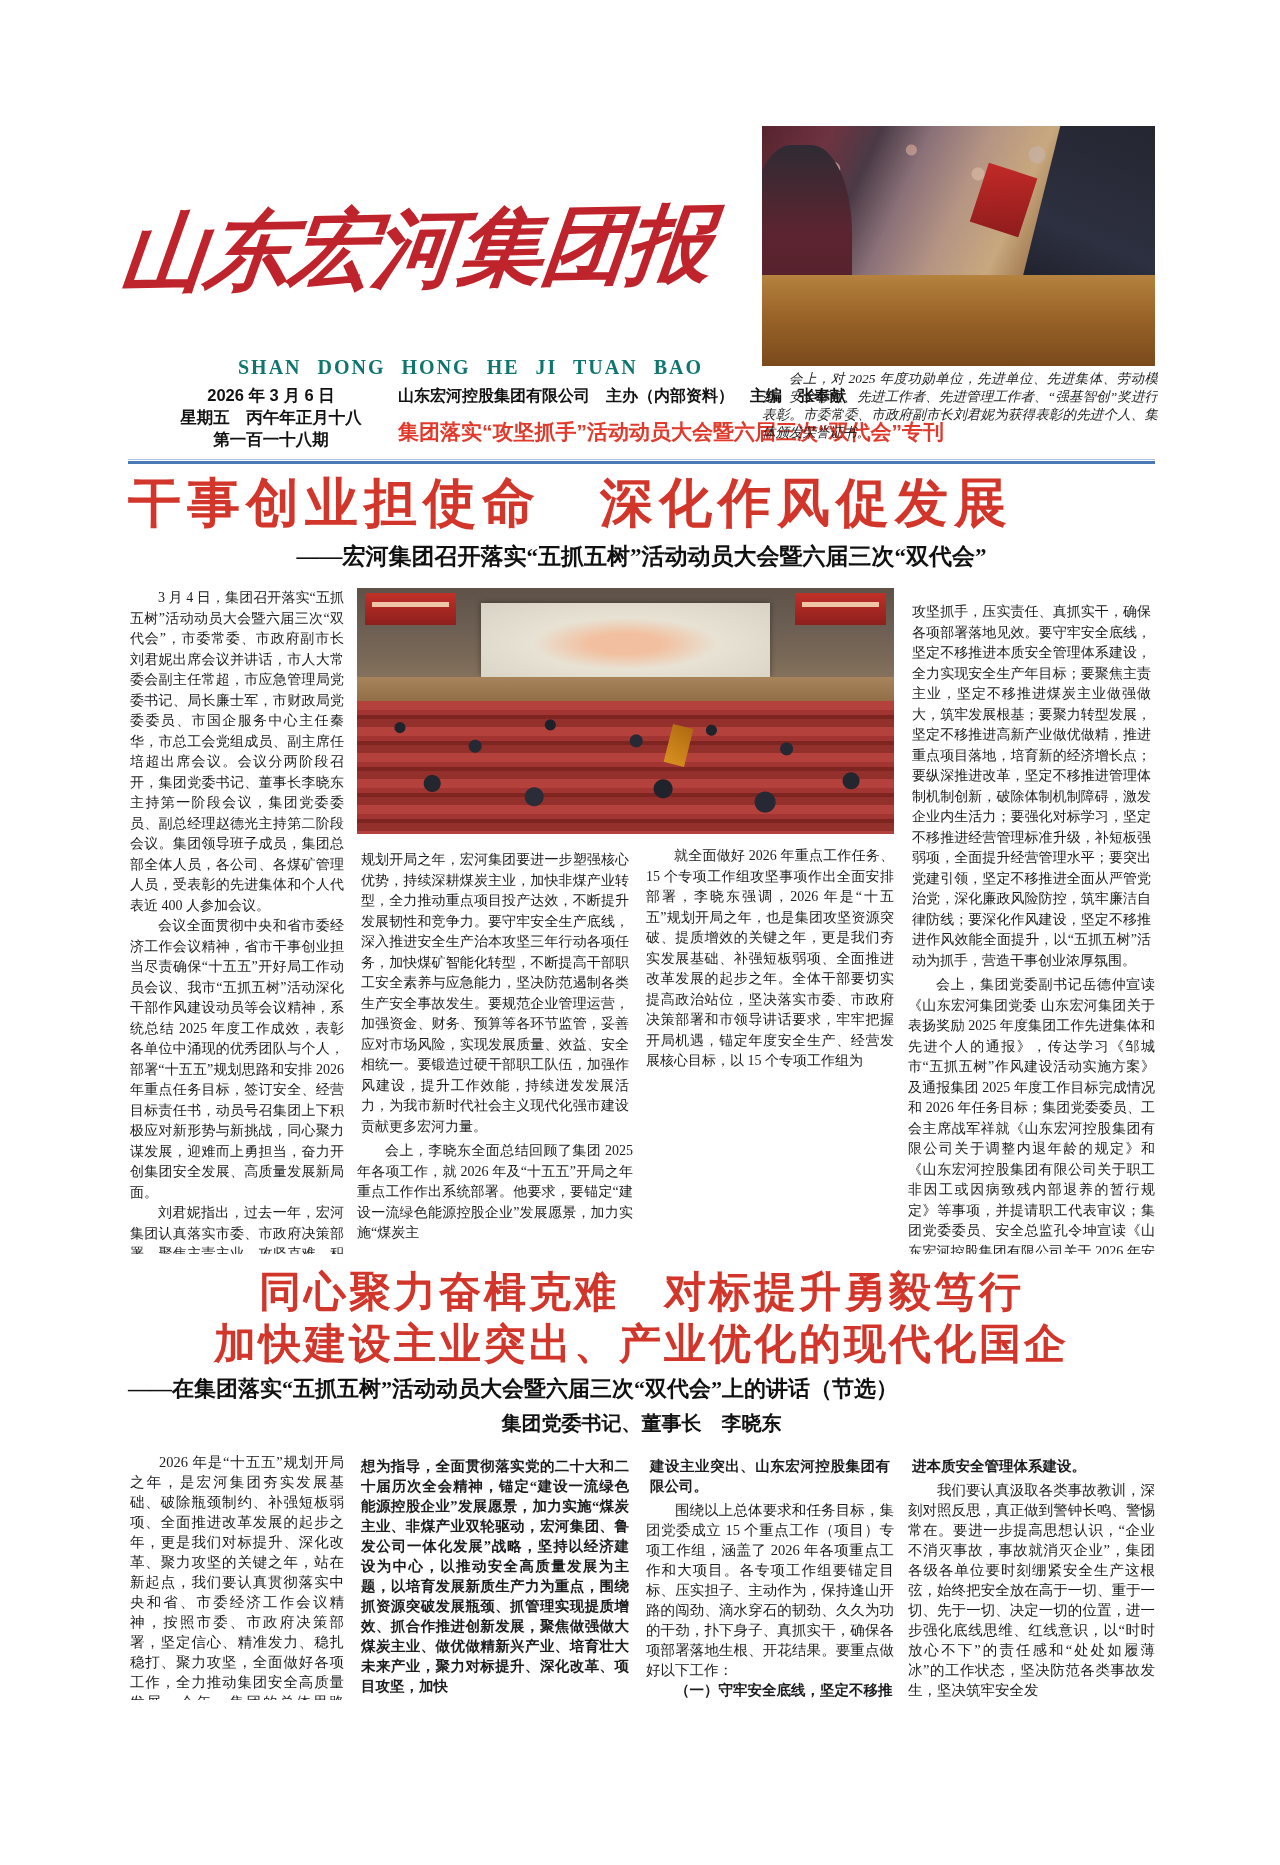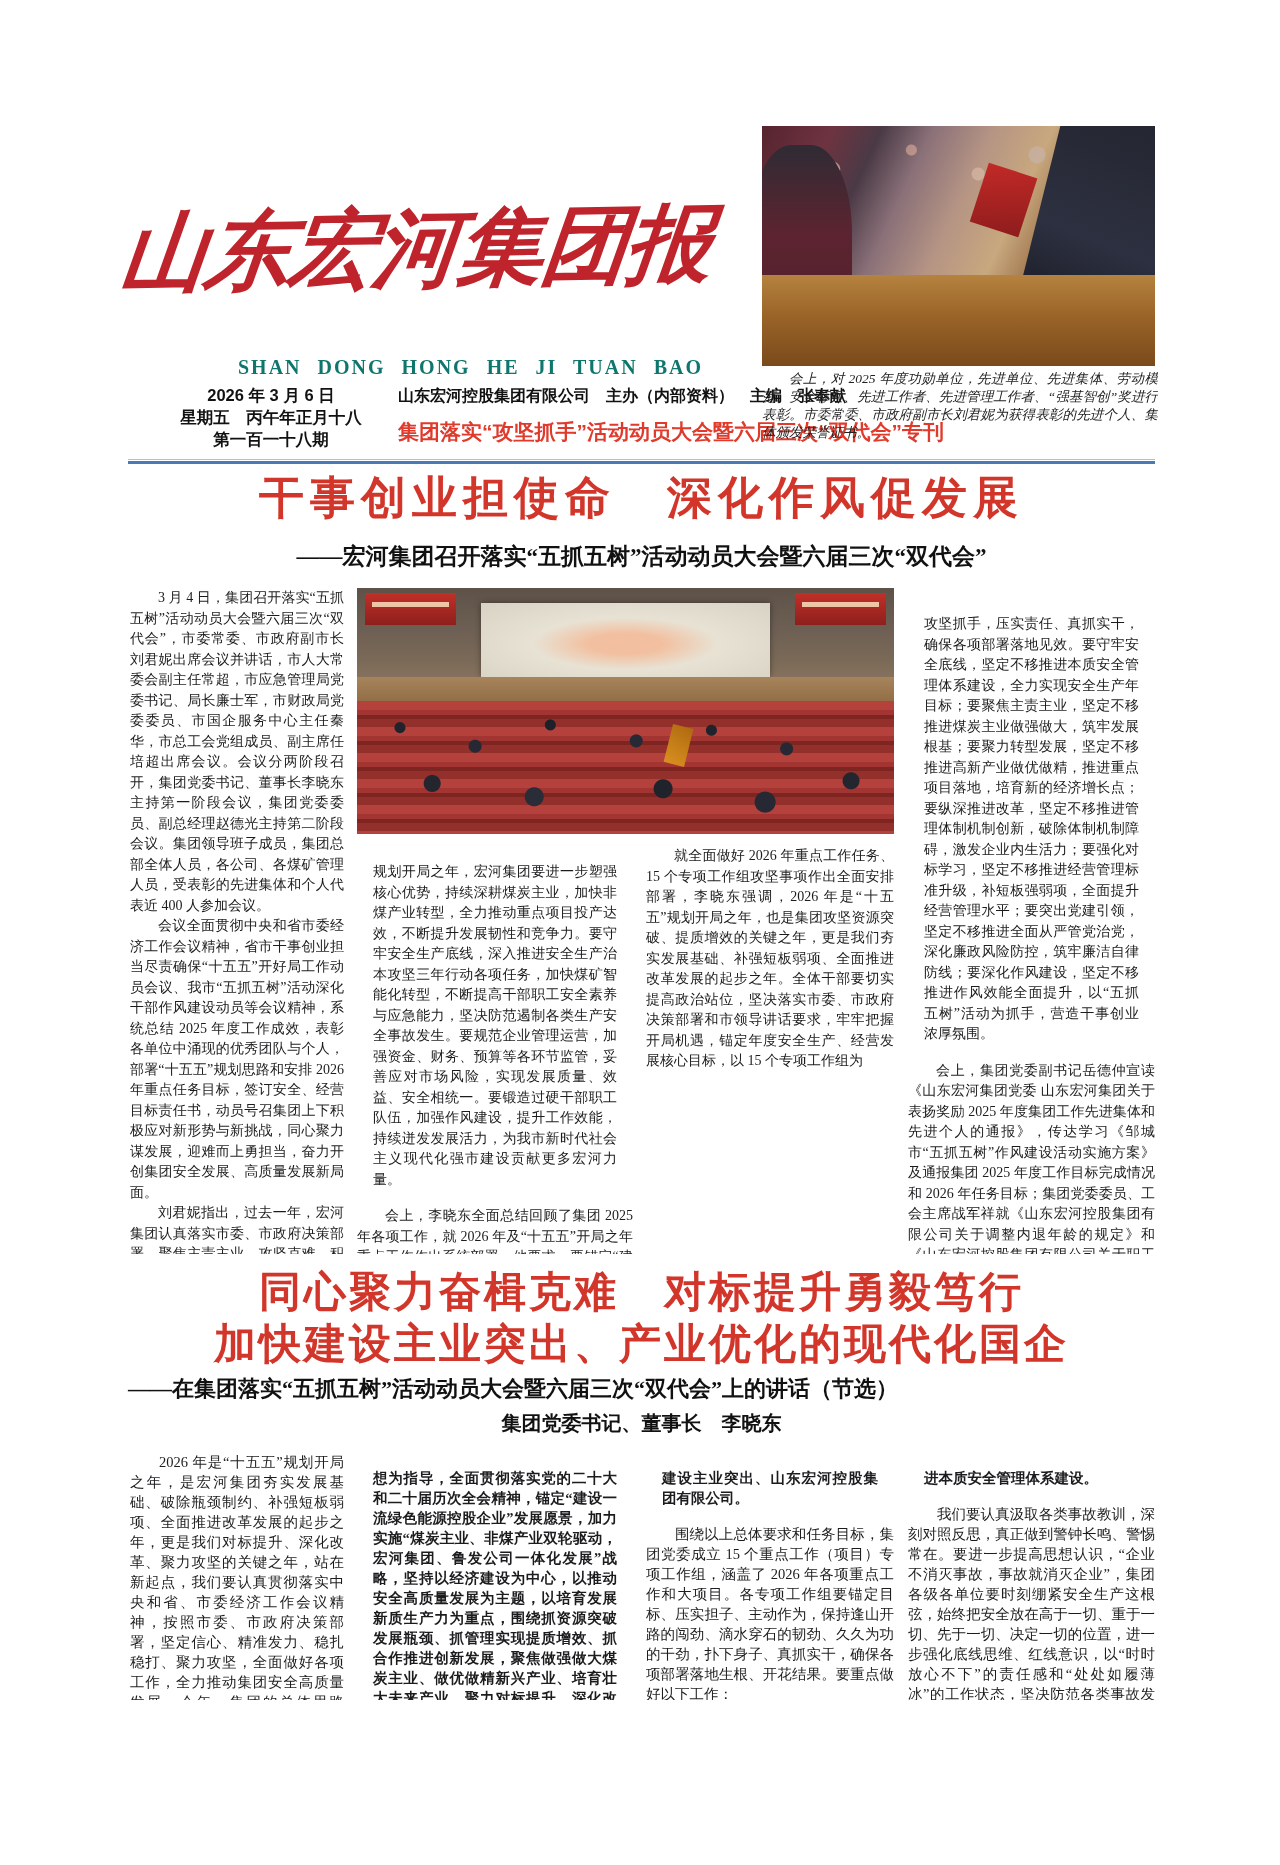--- a/index.html
+++ b/index.html
@@ -72,37 +72,37 @@
   }
   .top-photo-caption{
     position:absolute; left:762px; top:370px; width:396px; height:88px;
     font-size:13.5px; line-height:18px; text-align:justify; color:#222;
     font-style:italic; overflow:hidden;
   }
   .top-photo-caption p{margin:0; text-indent:2em;}
   
   .a1-headline{
     position:absolute; left:128px; top:468px; width:1027px;
-    text-align:center; font-family:"Liberation Sans",sans-serif;
-    font-weight:bold; font-size:45px; letter-spacing:6px; color:#d2352a; white-space:nowrap;
+    font-family:"Liberation Sans",sans-serif;
+    font-weight:bold; font-size:53px; letter-spacing:6px; color:#d2352a; white-space:nowrap;
   }
   .a1-subhead{
     position:absolute; left:128px; top:541px; width:1027px;
     text-align:center; font-weight:bold; font-size:23px; color:#111; white-space:nowrap;
   }
   .a1col,.a2col{
     position:absolute; text-align:justify; overflow:hidden; color:#1c1c1e;
   }
   .a1col{font-size:14px; line-height:20.5px;}
   #a1c1{left:130px; top:588px; width:214px; height:666px;}
   #a1c2{left:357px; top:846px; width:276px; height:408px;}
   #a1c3{left:646px; top:846px; width:248px; height:408px;}
   #a1c4{left:908px; top:598px; width:247px; height:656px;}
   .para{margin:0; text-indent:2em;}
-  .cont{margin:16px; text-indent:0;}
+  .cont{margin:4px; text-indent:0;}
   .bold{font-weight:bold;}
   
   .center-photo{
     position:absolute; left:357px; top:588px; width:537px; height:246px; overflow:hidden;
     background:linear-gradient(180deg,#5e5248 0%,#6e6054 18%,#7c6a58 30%,#8a7660 40%,#96785a 50%,#8e6a48 58%);
   }
   .center-photo .screen{
     position:absolute; left:23%; top:6%; width:54%; height:30%;
     background:radial-gradient(ellipse at 50% 55%, #f2c0a0 0 18%, #e8e2d4 45%, #d8d2c4 100%);
     box-shadow:0 0 6px rgba(0,0,0,.4);

